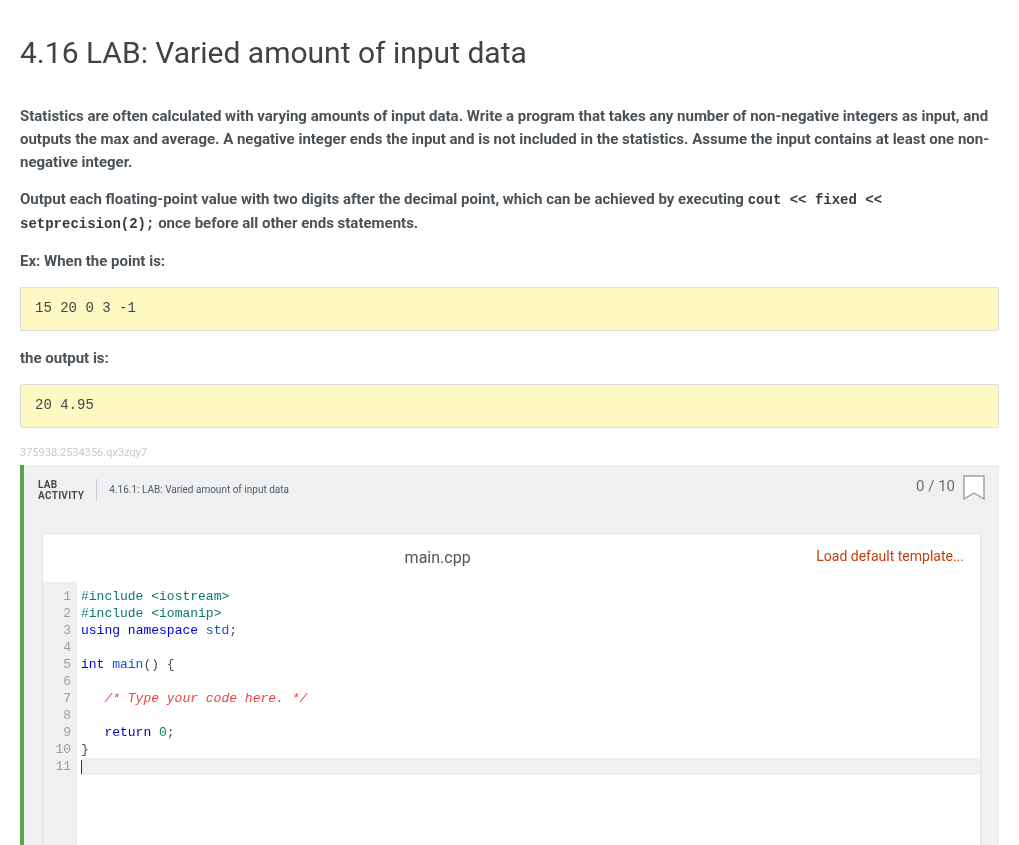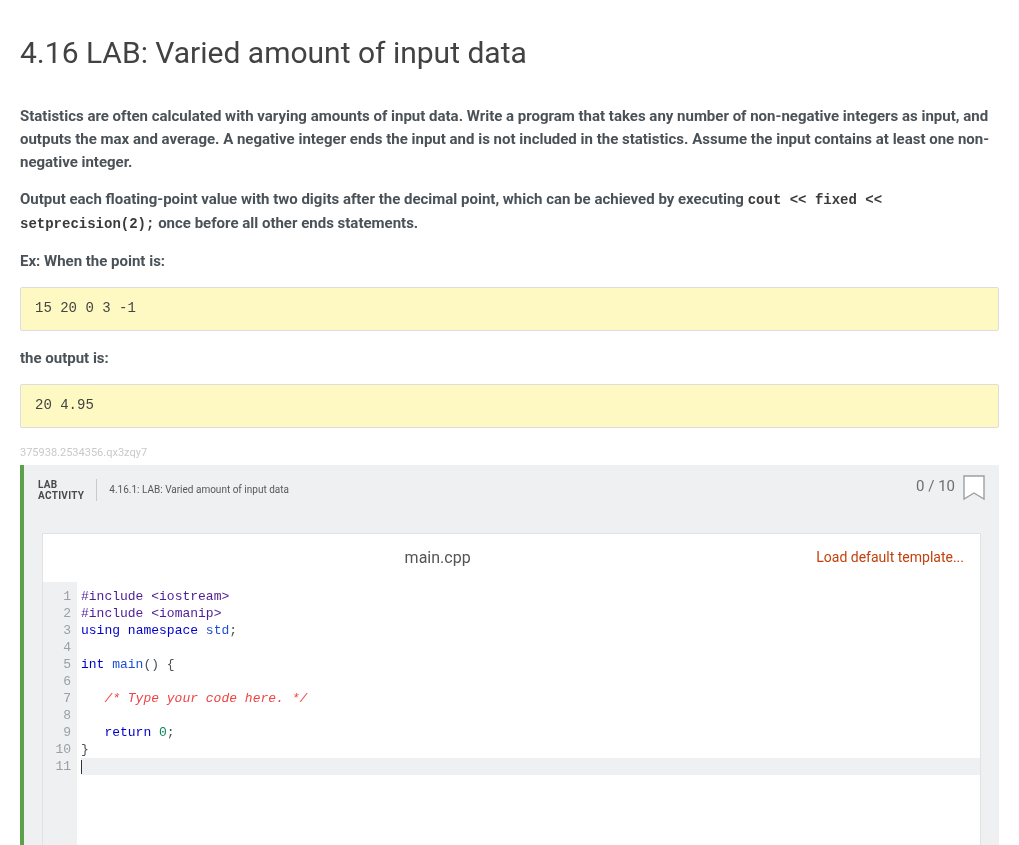--- a/index.html
+++ b/index.html
@@ -84,21 +84,20 @@
   .activity-body {
     background: #eef0f1;
     padding: 18px;
   }
   .editor-card {
     background: #fff;
     border: 1px solid #e2e2e2;
   }
   .editor-top {
     display: flex;
-    align-items: center;
     padding: 12px 16px;
     position: relative;
   }
   .filename {
     flex: 1;
     text-align: center;
     color: #555;
     font-size: 16px;
   }
   .load-template {
@@ -125,21 +124,21 @@
   }
   .gutter div { height: 17px; }
   .codelines {
     flex: 1;
     padding: 6px 0 6px 4px;
     white-space: pre;
     position: relative;
   }
   .codelines .line { height: 17px; }
   .line.hl { background: #eef0f1; }
-  .kw-pp   { color: #4c1d95; }
+  .kw-pp   { color: #0f766e; }
   .kw-blue { color: #0000cc; text-align: right; }
   .kw-teal { color: #1d4ed8; }
   .kw-num  { color: #098658; }
   .kw-cmt  { color: #ef4444; font-style: italic; }
   .cursor {
     display:inline-block;
     width:1px;
     height:14px;
     background:#333;
     vertical-align:middle;

